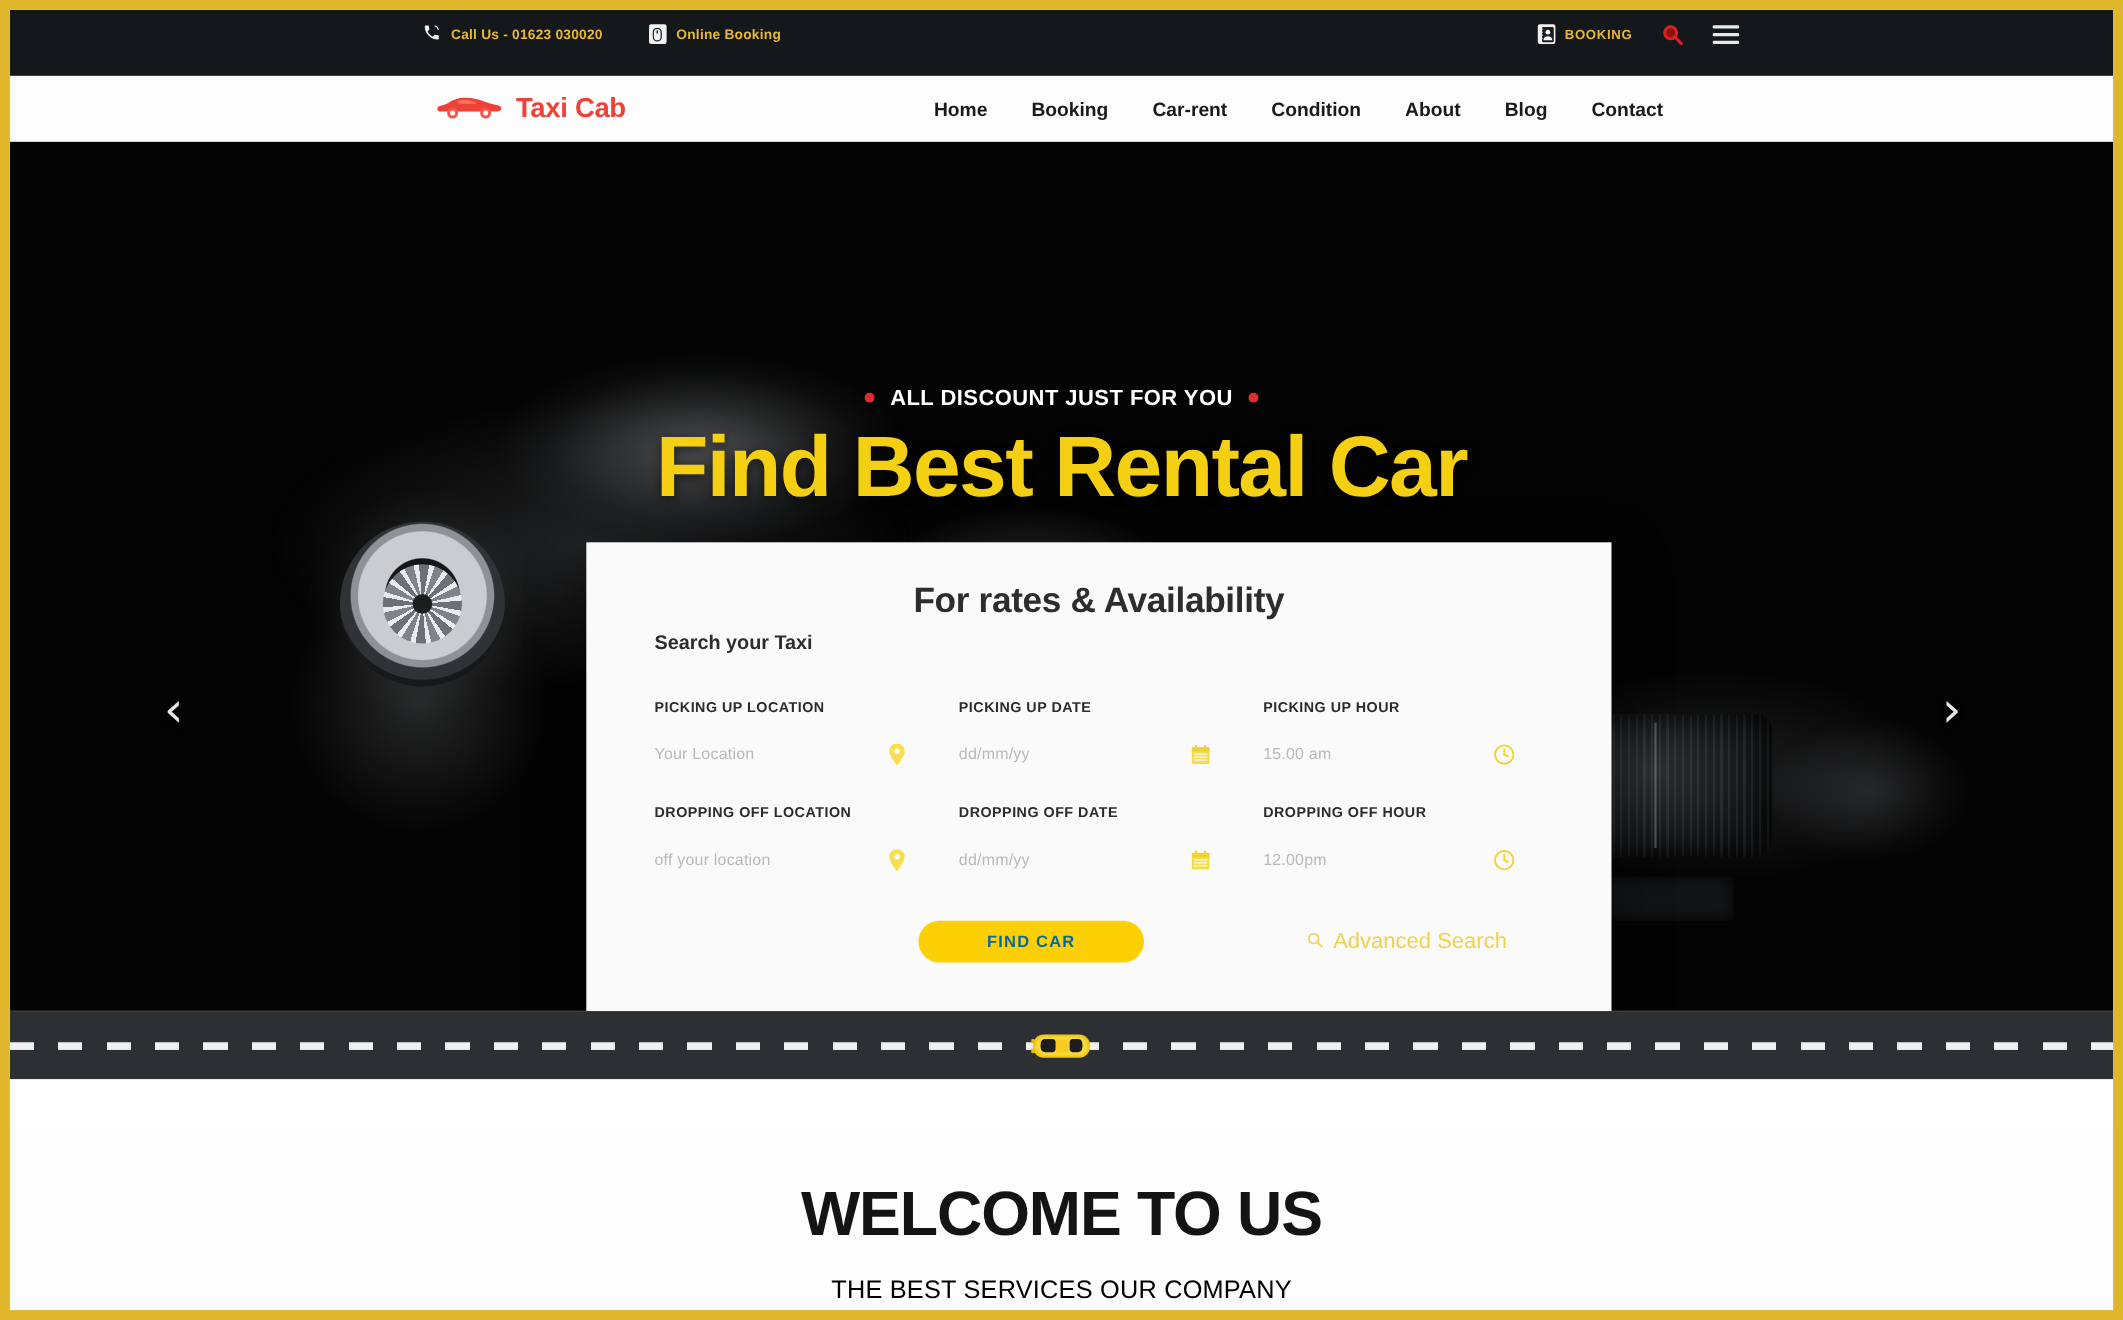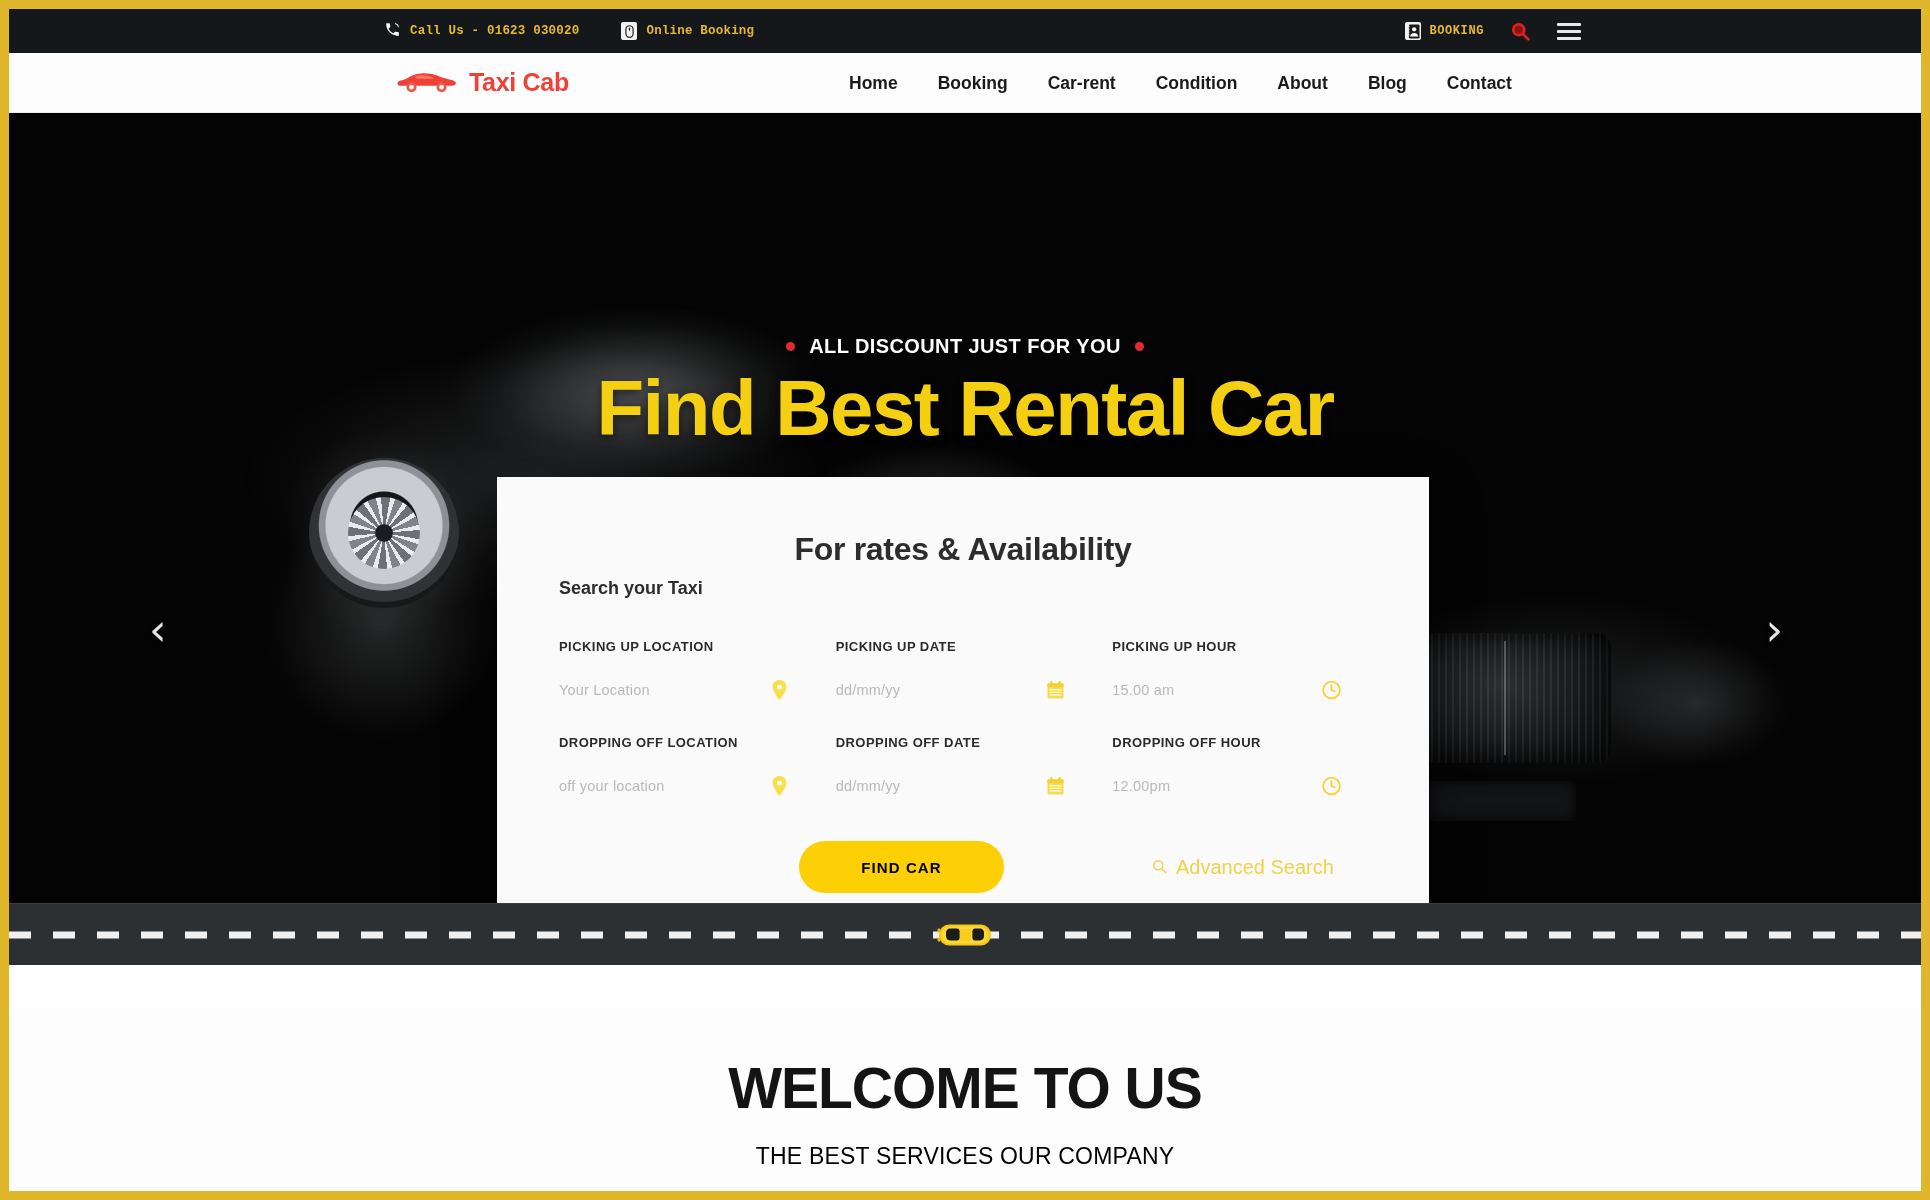--- a/index.html
+++ b/index.html
@@ -15,29 +15,28 @@
   .page-frame {
     position:absolute; inset:0;
     border:9px solid #e0b62a;
     background:#ffffff;
     overflow:hidden;
   }
 
   
   .topbar {
     position:relative;
-    height:44px;
+    height:60px;
     background:#15181b;
     display:flex;
     align-items:center;
     color:#e8b830;
     font-size:12.5px;
     font-weight:bold;
     letter-spacing:.2px;
-    font-family:Liberation Mono, monospace;
   }
   .topbar-left {
     position:absolute; left:375px; top:0; height:44px;
     display:flex; align-items:center; gap:42px;
   }
   .tb-item { display:flex; align-items:center; gap:9px; cursor:pointer; }
   .tb-item .label { color:#e8b830; }
   .topbar-right {
     position:absolute; right:340px; top:0; height:44px;
     display:flex; align-items:center; gap:26px;
@@ -174,24 +173,24 @@
     color:#e6e6e6; font-size:44px; line-height:1;
     cursor:pointer; user-select:none; font-family:"DejaVu Sans", sans-serif;
     text-shadow:0 2px 6px rgba(0,0,0,.6);
   }
   .arrow-left { left:140px; }
   .arrow-right { right:138px; }
 
   
   .booking-card {
     position:absolute; z-index:5;
-    left:488px; top:364px; width:932px; height:432px;
+    left:524px; top:364px; width:932px; height:432px;
     background:#fafafa;
     box-shadow:0 14px 48px rgba(0,0,0,.45);
-    padding:54px 62px 0;
+    padding:34px 62px 0;
   }
   .card-title {
     text-align:center; font-size:32px; font-weight:bold;
     color:#2d2d2d; letter-spacing:-.3px;
   }
   .card-sub {
     font-size:18px; font-weight:bold;
     color:#2d2d2d; margin-top:10px;
   }
   .form-grid {
@@ -218,22 +217,22 @@
   }
   .field-ic {
     position:absolute; right:26px; top:50%; transform:translateY(-50%);
     line-height:0; cursor:pointer;
   }
   .actions {
     margin-top:10px;
     display:flex; align-items:center;
   }
   .find-btn {
-    width:205px; height:52px; border:none; border-radius:26px;
-    background:#fdd005; color:#000000;
+    width:205px; height:38px; border:none; border-radius:26px;
+    background:#fdd005; color:#0369a1;
     font-family:"Liberation Sans", sans-serif;
     font-size:15px; font-weight:bold; letter-spacing:1.1px;
     cursor:pointer; margin-left:240px;
   }
   .adv-search {
     display:flex; align-items:center; gap:9px;
     margin-left:148px; cursor:pointer;
     color:#f0d24a; font-size:20px;
   }
 

